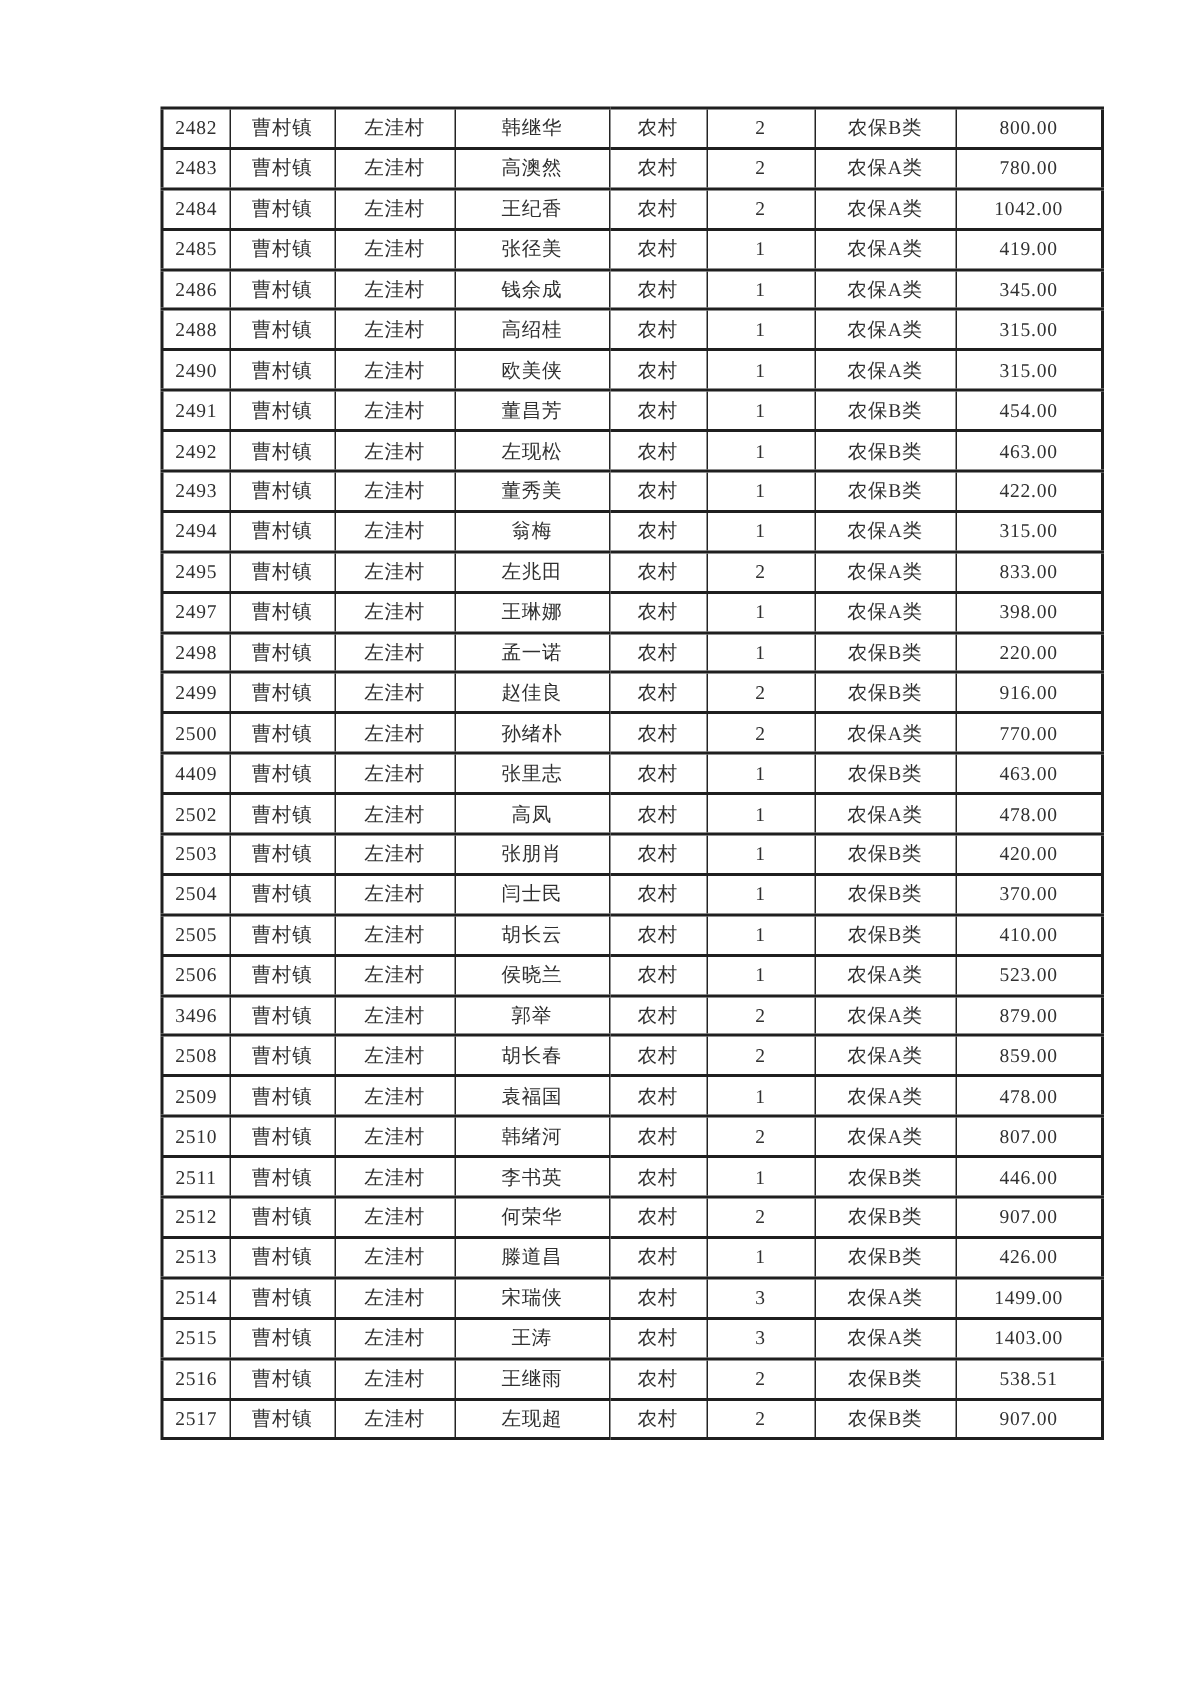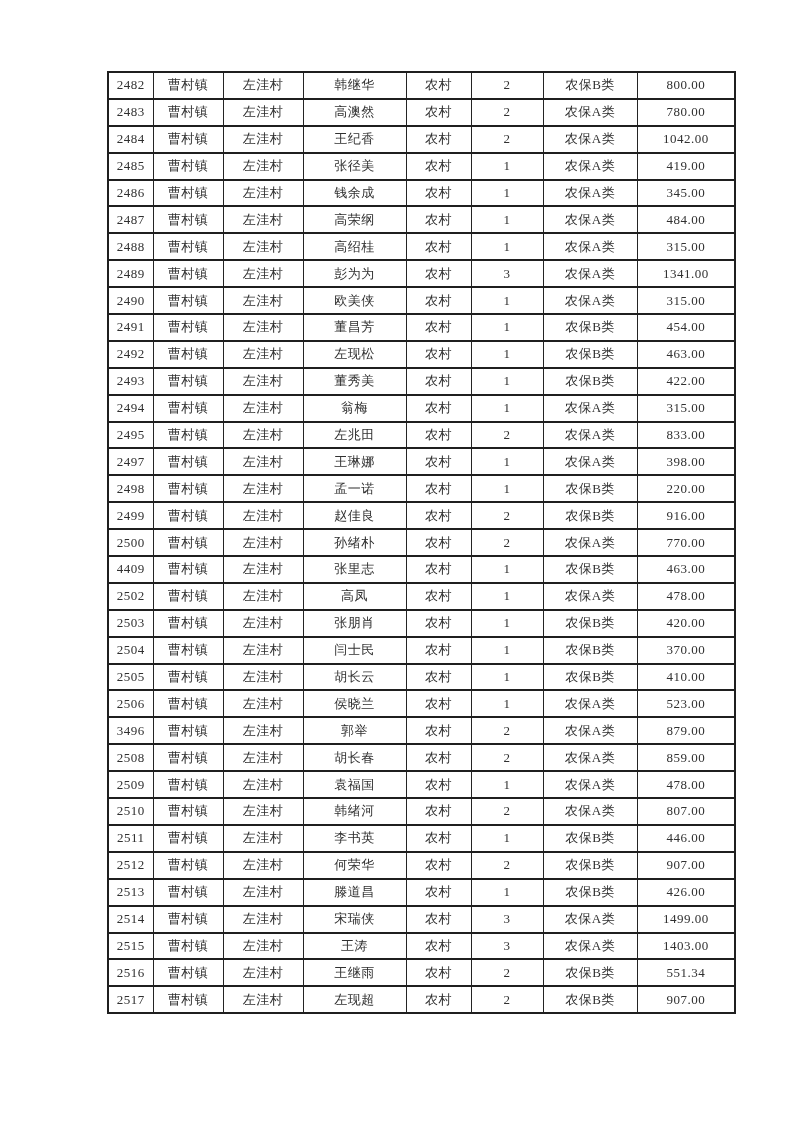--- a/index.html
+++ b/index.html
@@ -109,308 +109,288 @@
           <td>2486</td>
           <td>曹村镇</td>
           <td>左洼村</td>
           <td>钱余成</td>
           <td>农村</td>
           <td>1</td>
           <td>农保A类</td>
           <td>345.00</td>
         </tr>
         <tr>
-          <td>2487</td>
-          <td>曹村镇</td>
-          <td>左洼村</td>
-          <td>高荣纲</td>
-          <td>农村</td>
-          <td>1</td>
-          <td>农保A类</td>
-          <td>484.00</td>
-        </tr>
-        <tr>
           <td>2488</td>
           <td>曹村镇</td>
           <td>左洼村</td>
           <td>高绍桂</td>
           <td>农村</td>
           <td>1</td>
           <td>农保A类</td>
           <td>315.00</td>
         </tr>
         <tr>
-          <td>2489</td>
-          <td>曹村镇</td>
-          <td>左洼村</td>
-          <td>彭为为</td>
+          <td>2490</td>
+          <td>曹村镇</td>
+          <td>左洼村</td>
+          <td>欧美侠</td>
+          <td>农村</td>
+          <td>1</td>
+          <td>农保A类</td>
+          <td>315.00</td>
+        </tr>
+        <tr>
+          <td>2491</td>
+          <td>曹村镇</td>
+          <td>左洼村</td>
+          <td>董昌芳</td>
+          <td>农村</td>
+          <td>1</td>
+          <td>农保B类</td>
+          <td>454.00</td>
+        </tr>
+        <tr>
+          <td>2492</td>
+          <td>曹村镇</td>
+          <td>左洼村</td>
+          <td>左现松</td>
+          <td>农村</td>
+          <td>1</td>
+          <td>农保B类</td>
+          <td>463.00</td>
+        </tr>
+        <tr>
+          <td>2493</td>
+          <td>曹村镇</td>
+          <td>左洼村</td>
+          <td>董秀美</td>
+          <td>农村</td>
+          <td>1</td>
+          <td>农保B类</td>
+          <td>422.00</td>
+        </tr>
+        <tr>
+          <td>2494</td>
+          <td>曹村镇</td>
+          <td>左洼村</td>
+          <td>翁梅</td>
+          <td>农村</td>
+          <td>1</td>
+          <td>农保A类</td>
+          <td>315.00</td>
+        </tr>
+        <tr>
+          <td>2495</td>
+          <td>曹村镇</td>
+          <td>左洼村</td>
+          <td>左兆田</td>
+          <td>农村</td>
+          <td>2</td>
+          <td>农保A类</td>
+          <td>833.00</td>
+        </tr>
+        <tr>
+          <td>2497</td>
+          <td>曹村镇</td>
+          <td>左洼村</td>
+          <td>王琳娜</td>
+          <td>农村</td>
+          <td>1</td>
+          <td>农保A类</td>
+          <td>398.00</td>
+        </tr>
+        <tr>
+          <td>2498</td>
+          <td>曹村镇</td>
+          <td>左洼村</td>
+          <td>孟一诺</td>
+          <td>农村</td>
+          <td>1</td>
+          <td>农保B类</td>
+          <td>220.00</td>
+        </tr>
+        <tr>
+          <td>2499</td>
+          <td>曹村镇</td>
+          <td>左洼村</td>
+          <td>赵佳良</td>
+          <td>农村</td>
+          <td>2</td>
+          <td>农保B类</td>
+          <td>916.00</td>
+        </tr>
+        <tr>
+          <td>2500</td>
+          <td>曹村镇</td>
+          <td>左洼村</td>
+          <td>孙绪朴</td>
+          <td>农村</td>
+          <td>2</td>
+          <td>农保A类</td>
+          <td>770.00</td>
+        </tr>
+        <tr>
+          <td>4409</td>
+          <td>曹村镇</td>
+          <td>左洼村</td>
+          <td>张里志</td>
+          <td>农村</td>
+          <td>1</td>
+          <td>农保B类</td>
+          <td>463.00</td>
+        </tr>
+        <tr>
+          <td>2502</td>
+          <td>曹村镇</td>
+          <td>左洼村</td>
+          <td>高凤</td>
+          <td>农村</td>
+          <td>1</td>
+          <td>农保A类</td>
+          <td>478.00</td>
+        </tr>
+        <tr>
+          <td>2503</td>
+          <td>曹村镇</td>
+          <td>左洼村</td>
+          <td>张朋肖</td>
+          <td>农村</td>
+          <td>1</td>
+          <td>农保B类</td>
+          <td>420.00</td>
+        </tr>
+        <tr>
+          <td>2504</td>
+          <td>曹村镇</td>
+          <td>左洼村</td>
+          <td>闫士民</td>
+          <td>农村</td>
+          <td>1</td>
+          <td>农保B类</td>
+          <td>370.00</td>
+        </tr>
+        <tr>
+          <td>2505</td>
+          <td>曹村镇</td>
+          <td>左洼村</td>
+          <td>胡长云</td>
+          <td>农村</td>
+          <td>1</td>
+          <td>农保B类</td>
+          <td>410.00</td>
+        </tr>
+        <tr>
+          <td>2506</td>
+          <td>曹村镇</td>
+          <td>左洼村</td>
+          <td>侯晓兰</td>
+          <td>农村</td>
+          <td>1</td>
+          <td>农保A类</td>
+          <td>523.00</td>
+        </tr>
+        <tr>
+          <td>3496</td>
+          <td>曹村镇</td>
+          <td>左洼村</td>
+          <td>郭举</td>
+          <td>农村</td>
+          <td>2</td>
+          <td>农保A类</td>
+          <td>879.00</td>
+        </tr>
+        <tr>
+          <td>2508</td>
+          <td>曹村镇</td>
+          <td>左洼村</td>
+          <td>胡长春</td>
+          <td>农村</td>
+          <td>2</td>
+          <td>农保A类</td>
+          <td>859.00</td>
+        </tr>
+        <tr>
+          <td>2509</td>
+          <td>曹村镇</td>
+          <td>左洼村</td>
+          <td>袁福国</td>
+          <td>农村</td>
+          <td>1</td>
+          <td>农保A类</td>
+          <td>478.00</td>
+        </tr>
+        <tr>
+          <td>2510</td>
+          <td>曹村镇</td>
+          <td>左洼村</td>
+          <td>韩绪河</td>
+          <td>农村</td>
+          <td>2</td>
+          <td>农保A类</td>
+          <td>807.00</td>
+        </tr>
+        <tr>
+          <td>2511</td>
+          <td>曹村镇</td>
+          <td>左洼村</td>
+          <td>李书英</td>
+          <td>农村</td>
+          <td>1</td>
+          <td>农保B类</td>
+          <td>446.00</td>
+        </tr>
+        <tr>
+          <td>2512</td>
+          <td>曹村镇</td>
+          <td>左洼村</td>
+          <td>何荣华</td>
+          <td>农村</td>
+          <td>2</td>
+          <td>农保B类</td>
+          <td>907.00</td>
+        </tr>
+        <tr>
+          <td>2513</td>
+          <td>曹村镇</td>
+          <td>左洼村</td>
+          <td>滕道昌</td>
+          <td>农村</td>
+          <td>1</td>
+          <td>农保B类</td>
+          <td>426.00</td>
+        </tr>
+        <tr>
+          <td>2514</td>
+          <td>曹村镇</td>
+          <td>左洼村</td>
+          <td>宋瑞侠</td>
           <td>农村</td>
           <td>3</td>
           <td>农保A类</td>
-          <td>1341.00</td>
-        </tr>
-        <tr>
-          <td>2490</td>
-          <td>曹村镇</td>
-          <td>左洼村</td>
-          <td>欧美侠</td>
-          <td>农村</td>
-          <td>1</td>
-          <td>农保A类</td>
-          <td>315.00</td>
-        </tr>
-        <tr>
-          <td>2491</td>
-          <td>曹村镇</td>
-          <td>左洼村</td>
-          <td>董昌芳</td>
-          <td>农村</td>
-          <td>1</td>
-          <td>农保B类</td>
-          <td>454.00</td>
-        </tr>
-        <tr>
-          <td>2492</td>
-          <td>曹村镇</td>
-          <td>左洼村</td>
-          <td>左现松</td>
-          <td>农村</td>
-          <td>1</td>
-          <td>农保B类</td>
-          <td>463.00</td>
-        </tr>
-        <tr>
-          <td>2493</td>
-          <td>曹村镇</td>
-          <td>左洼村</td>
-          <td>董秀美</td>
-          <td>农村</td>
-          <td>1</td>
-          <td>农保B类</td>
-          <td>422.00</td>
-        </tr>
-        <tr>
-          <td>2494</td>
-          <td>曹村镇</td>
-          <td>左洼村</td>
-          <td>翁梅</td>
-          <td>农村</td>
-          <td>1</td>
-          <td>农保A类</td>
-          <td>315.00</td>
-        </tr>
-        <tr>
-          <td>2495</td>
-          <td>曹村镇</td>
-          <td>左洼村</td>
-          <td>左兆田</td>
-          <td>农村</td>
-          <td>2</td>
-          <td>农保A类</td>
-          <td>833.00</td>
-        </tr>
-        <tr>
-          <td>2497</td>
-          <td>曹村镇</td>
-          <td>左洼村</td>
-          <td>王琳娜</td>
-          <td>农村</td>
-          <td>1</td>
-          <td>农保A类</td>
-          <td>398.00</td>
-        </tr>
-        <tr>
-          <td>2498</td>
-          <td>曹村镇</td>
-          <td>左洼村</td>
-          <td>孟一诺</td>
-          <td>农村</td>
-          <td>1</td>
-          <td>农保B类</td>
-          <td>220.00</td>
-        </tr>
-        <tr>
-          <td>2499</td>
-          <td>曹村镇</td>
-          <td>左洼村</td>
-          <td>赵佳良</td>
-          <td>农村</td>
-          <td>2</td>
-          <td>农保B类</td>
-          <td>916.00</td>
-        </tr>
-        <tr>
-          <td>2500</td>
-          <td>曹村镇</td>
-          <td>左洼村</td>
-          <td>孙绪朴</td>
-          <td>农村</td>
-          <td>2</td>
-          <td>农保A类</td>
-          <td>770.00</td>
-        </tr>
-        <tr>
-          <td>4409</td>
-          <td>曹村镇</td>
-          <td>左洼村</td>
-          <td>张里志</td>
-          <td>农村</td>
-          <td>1</td>
-          <td>农保B类</td>
-          <td>463.00</td>
-        </tr>
-        <tr>
-          <td>2502</td>
-          <td>曹村镇</td>
-          <td>左洼村</td>
-          <td>高凤</td>
-          <td>农村</td>
-          <td>1</td>
-          <td>农保A类</td>
-          <td>478.00</td>
-        </tr>
-        <tr>
-          <td>2503</td>
-          <td>曹村镇</td>
-          <td>左洼村</td>
-          <td>张朋肖</td>
-          <td>农村</td>
-          <td>1</td>
-          <td>农保B类</td>
-          <td>420.00</td>
-        </tr>
-        <tr>
-          <td>2504</td>
-          <td>曹村镇</td>
-          <td>左洼村</td>
-          <td>闫士民</td>
-          <td>农村</td>
-          <td>1</td>
-          <td>农保B类</td>
-          <td>370.00</td>
-        </tr>
-        <tr>
-          <td>2505</td>
-          <td>曹村镇</td>
-          <td>左洼村</td>
-          <td>胡长云</td>
-          <td>农村</td>
-          <td>1</td>
-          <td>农保B类</td>
-          <td>410.00</td>
-        </tr>
-        <tr>
-          <td>2506</td>
-          <td>曹村镇</td>
-          <td>左洼村</td>
-          <td>侯晓兰</td>
-          <td>农村</td>
-          <td>1</td>
-          <td>农保A类</td>
-          <td>523.00</td>
-        </tr>
-        <tr>
-          <td>3496</td>
-          <td>曹村镇</td>
-          <td>左洼村</td>
-          <td>郭举</td>
-          <td>农村</td>
-          <td>2</td>
-          <td>农保A类</td>
-          <td>879.00</td>
-        </tr>
-        <tr>
-          <td>2508</td>
-          <td>曹村镇</td>
-          <td>左洼村</td>
-          <td>胡长春</td>
-          <td>农村</td>
-          <td>2</td>
-          <td>农保A类</td>
-          <td>859.00</td>
-        </tr>
-        <tr>
-          <td>2509</td>
-          <td>曹村镇</td>
-          <td>左洼村</td>
-          <td>袁福国</td>
-          <td>农村</td>
-          <td>1</td>
-          <td>农保A类</td>
-          <td>478.00</td>
-        </tr>
-        <tr>
-          <td>2510</td>
-          <td>曹村镇</td>
-          <td>左洼村</td>
-          <td>韩绪河</td>
-          <td>农村</td>
-          <td>2</td>
-          <td>农保A类</td>
-          <td>807.00</td>
-        </tr>
-        <tr>
-          <td>2511</td>
-          <td>曹村镇</td>
-          <td>左洼村</td>
-          <td>李书英</td>
-          <td>农村</td>
-          <td>1</td>
-          <td>农保B类</td>
-          <td>446.00</td>
-        </tr>
-        <tr>
-          <td>2512</td>
-          <td>曹村镇</td>
-          <td>左洼村</td>
-          <td>何荣华</td>
-          <td>农村</td>
-          <td>2</td>
-          <td>农保B类</td>
-          <td>907.00</td>
-        </tr>
-        <tr>
-          <td>2513</td>
-          <td>曹村镇</td>
-          <td>左洼村</td>
-          <td>滕道昌</td>
-          <td>农村</td>
-          <td>1</td>
-          <td>农保B类</td>
-          <td>426.00</td>
-        </tr>
-        <tr>
-          <td>2514</td>
-          <td>曹村镇</td>
-          <td>左洼村</td>
-          <td>宋瑞侠</td>
+          <td>1499.00</td>
+        </tr>
+        <tr>
+          <td>2515</td>
+          <td>曹村镇</td>
+          <td>左洼村</td>
+          <td>王涛</td>
           <td>农村</td>
           <td>3</td>
           <td>农保A类</td>
-          <td>1499.00</td>
-        </tr>
-        <tr>
-          <td>2515</td>
-          <td>曹村镇</td>
-          <td>左洼村</td>
-          <td>王涛</td>
-          <td>农村</td>
-          <td>3</td>
-          <td>农保A类</td>
           <td>1403.00</td>
         </tr>
         <tr>
           <td>2516</td>
           <td>曹村镇</td>
           <td>左洼村</td>
           <td>王继雨</td>
           <td>农村</td>
           <td>2</td>
           <td>农保B类</td>
-          <td>551.34</td>
+          <td>538.51</td>
         </tr>
         <tr>
           <td>2517</td>
           <td>曹村镇</td>
           <td>左洼村</td>
           <td>左现超</td>
           <td>农村</td>
           <td>2</td>
           <td>农保B类</td>
           <td>907.00</td>

